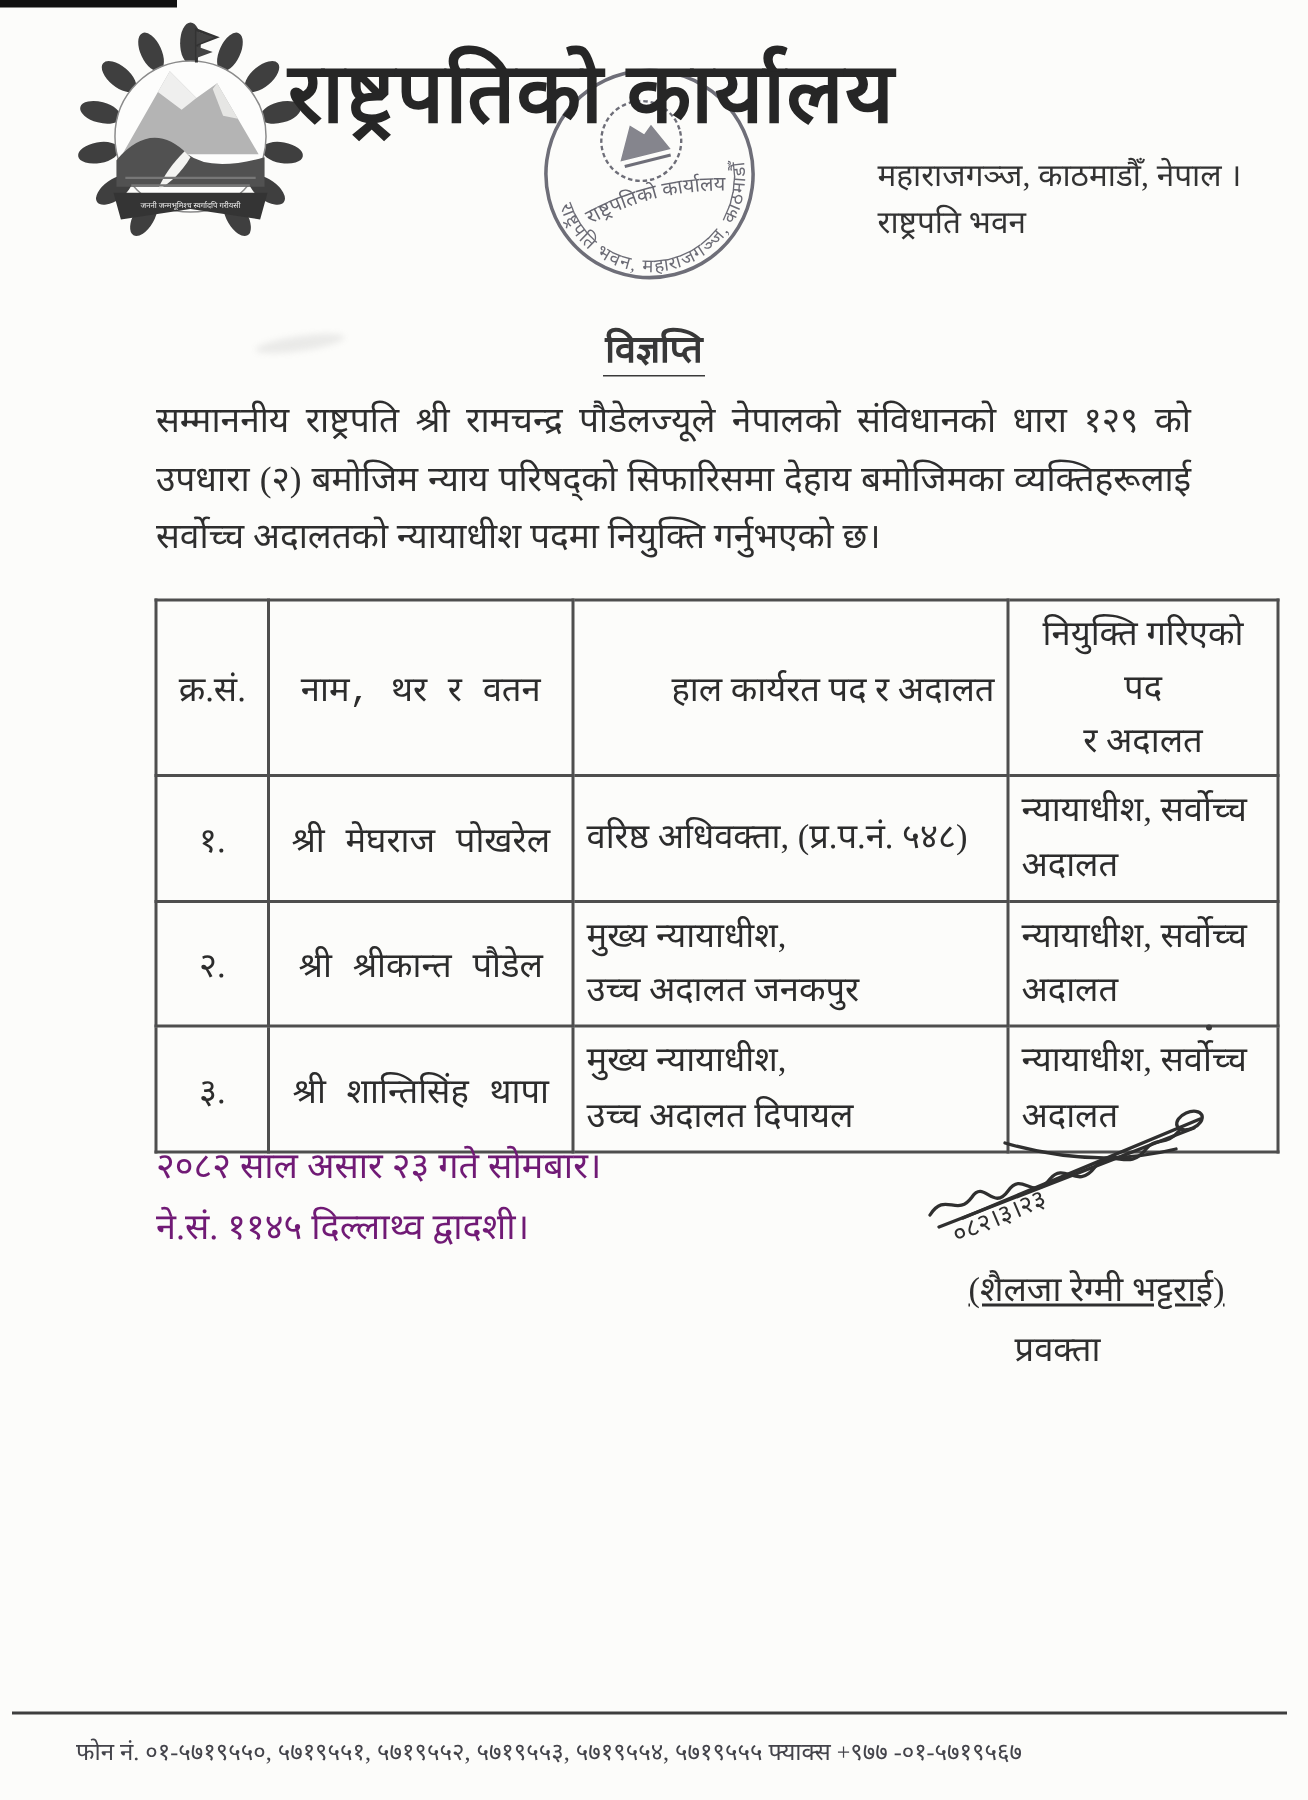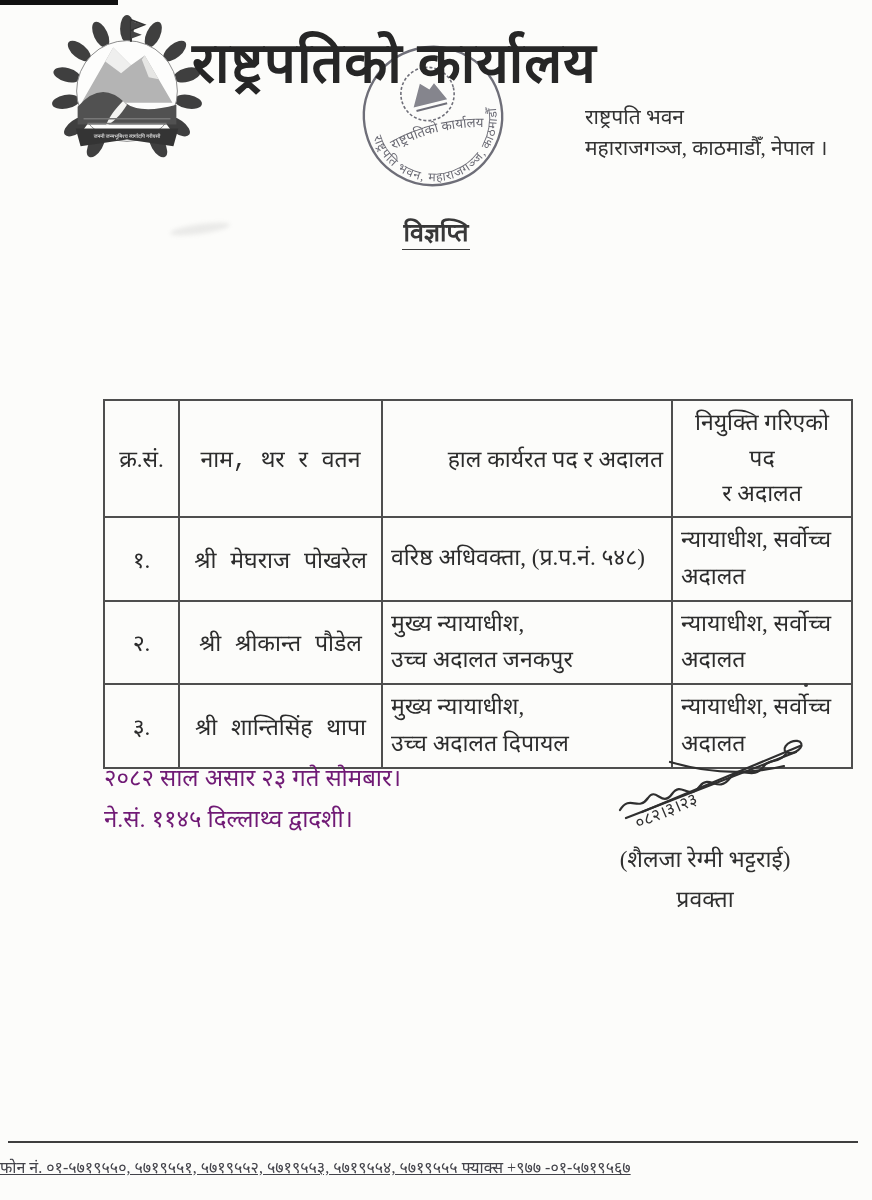--- a/index.html
+++ b/index.html
@@ -49,25 +49,25 @@
   .col-app{width:162px;border-radius:29px;}
   th.col-cur{text-align:right;}
   th.col-app{text-align:center;white-space:pre-line;line-height:1.55;}
   td.col-cur,td.col-app{white-space:pre-line;line-height:1.6;vertical-align:middle;}
   td.col-cur{padding-left:10px;margin-top:13px;}
   td.col-app{padding-left:10px;}
 
   .dateblock{position:absolute;left:104px;top:758px;font-size:24px;line-height:41px;color:#701a75;}
 
   .sig-wrap{position:absolute;left:612px;top:722px;width:200px;height:112px;}
-  .sig-name{position:absolute;left:590px;top:842px;width:230px;text-align:center;font-size:23px;color:#2f2f2f;}
+  .sig-name{position:absolute;left:616px;top:842px;width:230px;text-align:center;font-size:23px;color:#2f2f2f;text-decoration:underline;}
   .sig-post{position:absolute;left:590px;top:882px;width:230px;text-align:center;font-size:23px;color:#2f2f2f;}
 
   .footer-line{position:absolute;left:8px;top:1141px;width:850px;height:2px;background:#3e3e3e;}
-  .footer-text{position:absolute;left:0;top:1156px;width:732px;text-align:left;font-size:16px;color:#43434a;text-decoration:underline;}
+  .footer-text{position:absolute;left:0;top:1156px;width:732px;text-align:center;font-size:16px;color:#43434a;}
 
   svg text{font-family:"Liberation Serif","DejaVu Serif",serif;}
 </style>
 </head>
 <body>
 
 <div class="page">
 
   <div class="artifact-top"></div>
   <div class="smudge"></div>
@@ -122,28 +122,29 @@
       <textPath href="#ringPath" startOffset="50%" text-anchor="middle">राष्ट्रपति भवन, महाराजगञ्ज, काठमाडौँ</textPath>
     </text>
     <text font-size="13.5" fill="#464652">
       <textPath href="#midPath" startOffset="50%" text-anchor="middle">राष्ट्रपतिको कार्यालय</textPath>
     </text>
   </svg>
 
   <div class="org-title">राष्ट्रपतिको कार्यालय</div>
 
   <div class="addr">
+    <div>महाराजगञ्ज, काठमाडौँ, नेपाल ।</div>
     <div>राष्ट्रपति भवन</div>
-    <div>महाराजगञ्ज, काठमाडौँ, नेपाल ।</div>
   </div>
 
   <div class="notice-title">
     <span>विज्ञप्ति</span>
   </div>
 
+  <div class="body-par">सम्माननीय राष्ट्रपति श्री रामचन्द्र पौडेलज्यूले नेपालको संविधानको धारा १२९ को उपधारा (२) बमोजिम न्याय परिषद्को सिफारिसमा देहाय बमोजिमका व्यक्तिहरूलाई सर्वोच्च अदालतको न्यायाधीश पदमा नियुक्ति गर्नुभएको छ।</div>
 
   <table class="appoint">
     <tbody>
       <tr>
         <th class="col-sn">क्र.सं.</th>
         <th class="col-name">नाम, थर र वतन</th>
         <th class="col-cur">हाल कार्यरत पद र अदालत</th>
         <th class="col-app">नियुक्ति गरिएको पद
 र अदालत</th>
       </tr>

